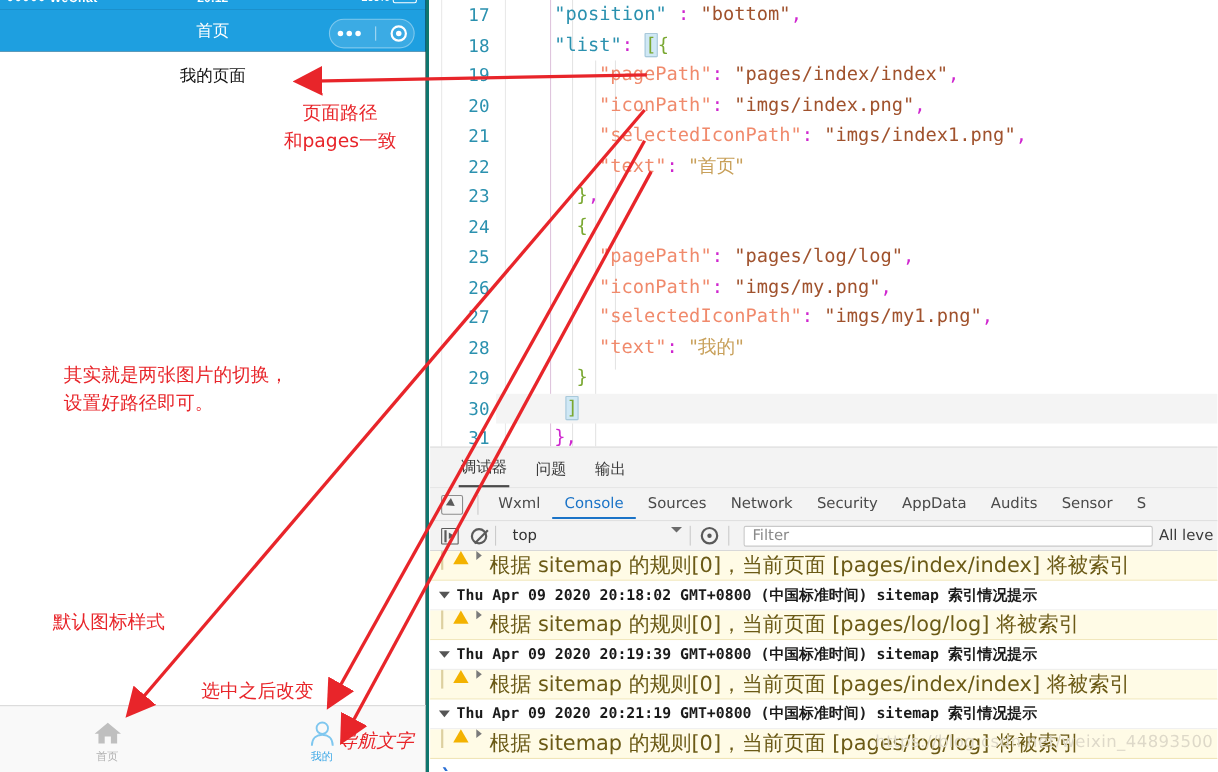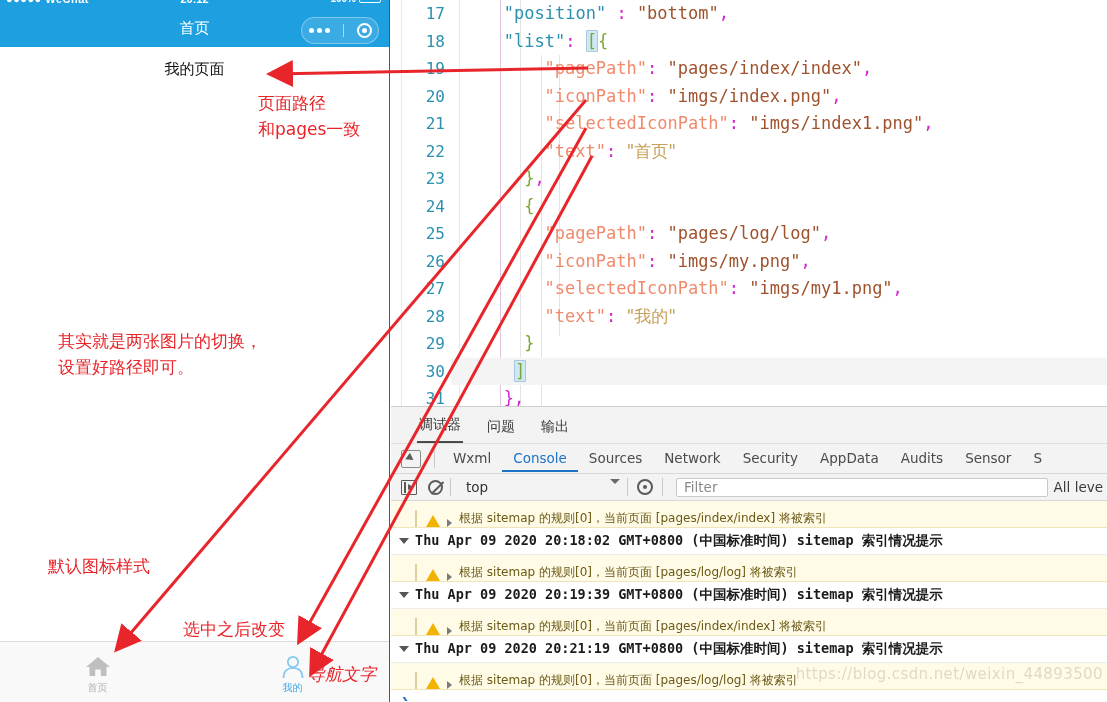--- a/index.html
+++ b/index.html
@@ -9,21 +9,21 @@
     font-family: "Liberation Sans", "DejaVu Sans", sans-serif;
     background: #ffffff;
   }
   #root { position: relative; width: 1107px; height: 702px; }
 
   
   #simulator {
     position: absolute; left: 0; top: 0;
     width: 390px; height: 702px;
     background: #000000;
-    border-right: 1px solid #0f766e;
+    border-right: 3px solid #0f766e;
     overflow: hidden;
   }
   .sim-statusbar {
     height: 9px; width: 100%;
     background: #1e9fe0;
     position: relative;
     overflow: hidden;
   }
   .sim-statusbar .sb-left {
     position: absolute; left: 6px; top: -7px;
@@ -256,23 +256,23 @@
     font-family: "DejaVu Sans", sans-serif;
   }
   .levels {
     font-size: 13.5px; color: #3a3a3a; padding-right: 4px; white-space: nowrap;
     font-family: "DejaVu Sans", sans-serif;
   }
 
   .con-body { position: relative; height: 200px; background: #fff; overflow:hidden; }
   .log-warn {
     background: #fffbe6; border-bottom: 1px solid #f0e5b8;
-    height: 27px; display: flex; align-items: flex-end; padding-left: 24px; gap: 7px;
+    height: 27px; display: flex; align-items: flex-start; padding-left: 10px; gap: 7px;
     font-family: "DejaVu Sans Mono", "Liberation Mono", monospace;
-    font-size: 12px; color: #6b5a16;
+    font-size: 19px; color: #6b5a16;
   }
   .log-warn .bar { width:2px; height:17px; background:#ddd0a0; margin-right:2px;}
   .warn-tri {
     width: 0; height: 0; border-left: 7px solid transparent;
     border-right: 7px solid transparent; border-bottom: 12px solid #f3b200;
     position: relative; flex: none;
   }
   .arrow-r {
     width:0;height:0;border-left:5px solid #7a7a7a;
     border-top:4px solid transparent;border-bottom:4px solid transparent; flex:none;
@@ -466,21 +466,21 @@
     </defs>
 
     <line x1="588" y1="68" x2="272" y2="74" stroke="#e8252a" stroke-width="3" marker-end="url(#ah)"></line>
 
     <line x1="586" y1="100" x2="118" y2="648" stroke="#e8252a" stroke-width="3" marker-end="url(#ah)"></line>
     <line x1="586" y1="128" x2="300" y2="640" stroke="#e8252a" stroke-width="3" marker-end="url(#ah)"></line>
     <line x1="592" y1="156" x2="312" y2="672" stroke="#e8252a" stroke-width="3" marker-end="url(#ah)"></line>
   </svg>
 
   <div class="anno-layer">
-    <div class="anno-text" style="left:258px; top:90px;">页面路径
+    <div class="anno-text" style="left:258px; top:90px;text-align:center;">页面路径
 和pages一致</div>
     <div class="anno-text" style="left:58px; top:328px;">其实就是两张图片的切换，
 设置好路径即可。</div>
     <div class="anno-text" style="left:48px; top:553px;">默认图标样式</div>
     <div class="anno-text" style="left:183px; top:616px;">选中之后改变</div>
     <div class="anno-text" style="left:308px; top:661px;font-style:italic;">导航文字</div>
   </div>
 
 </div>
 

